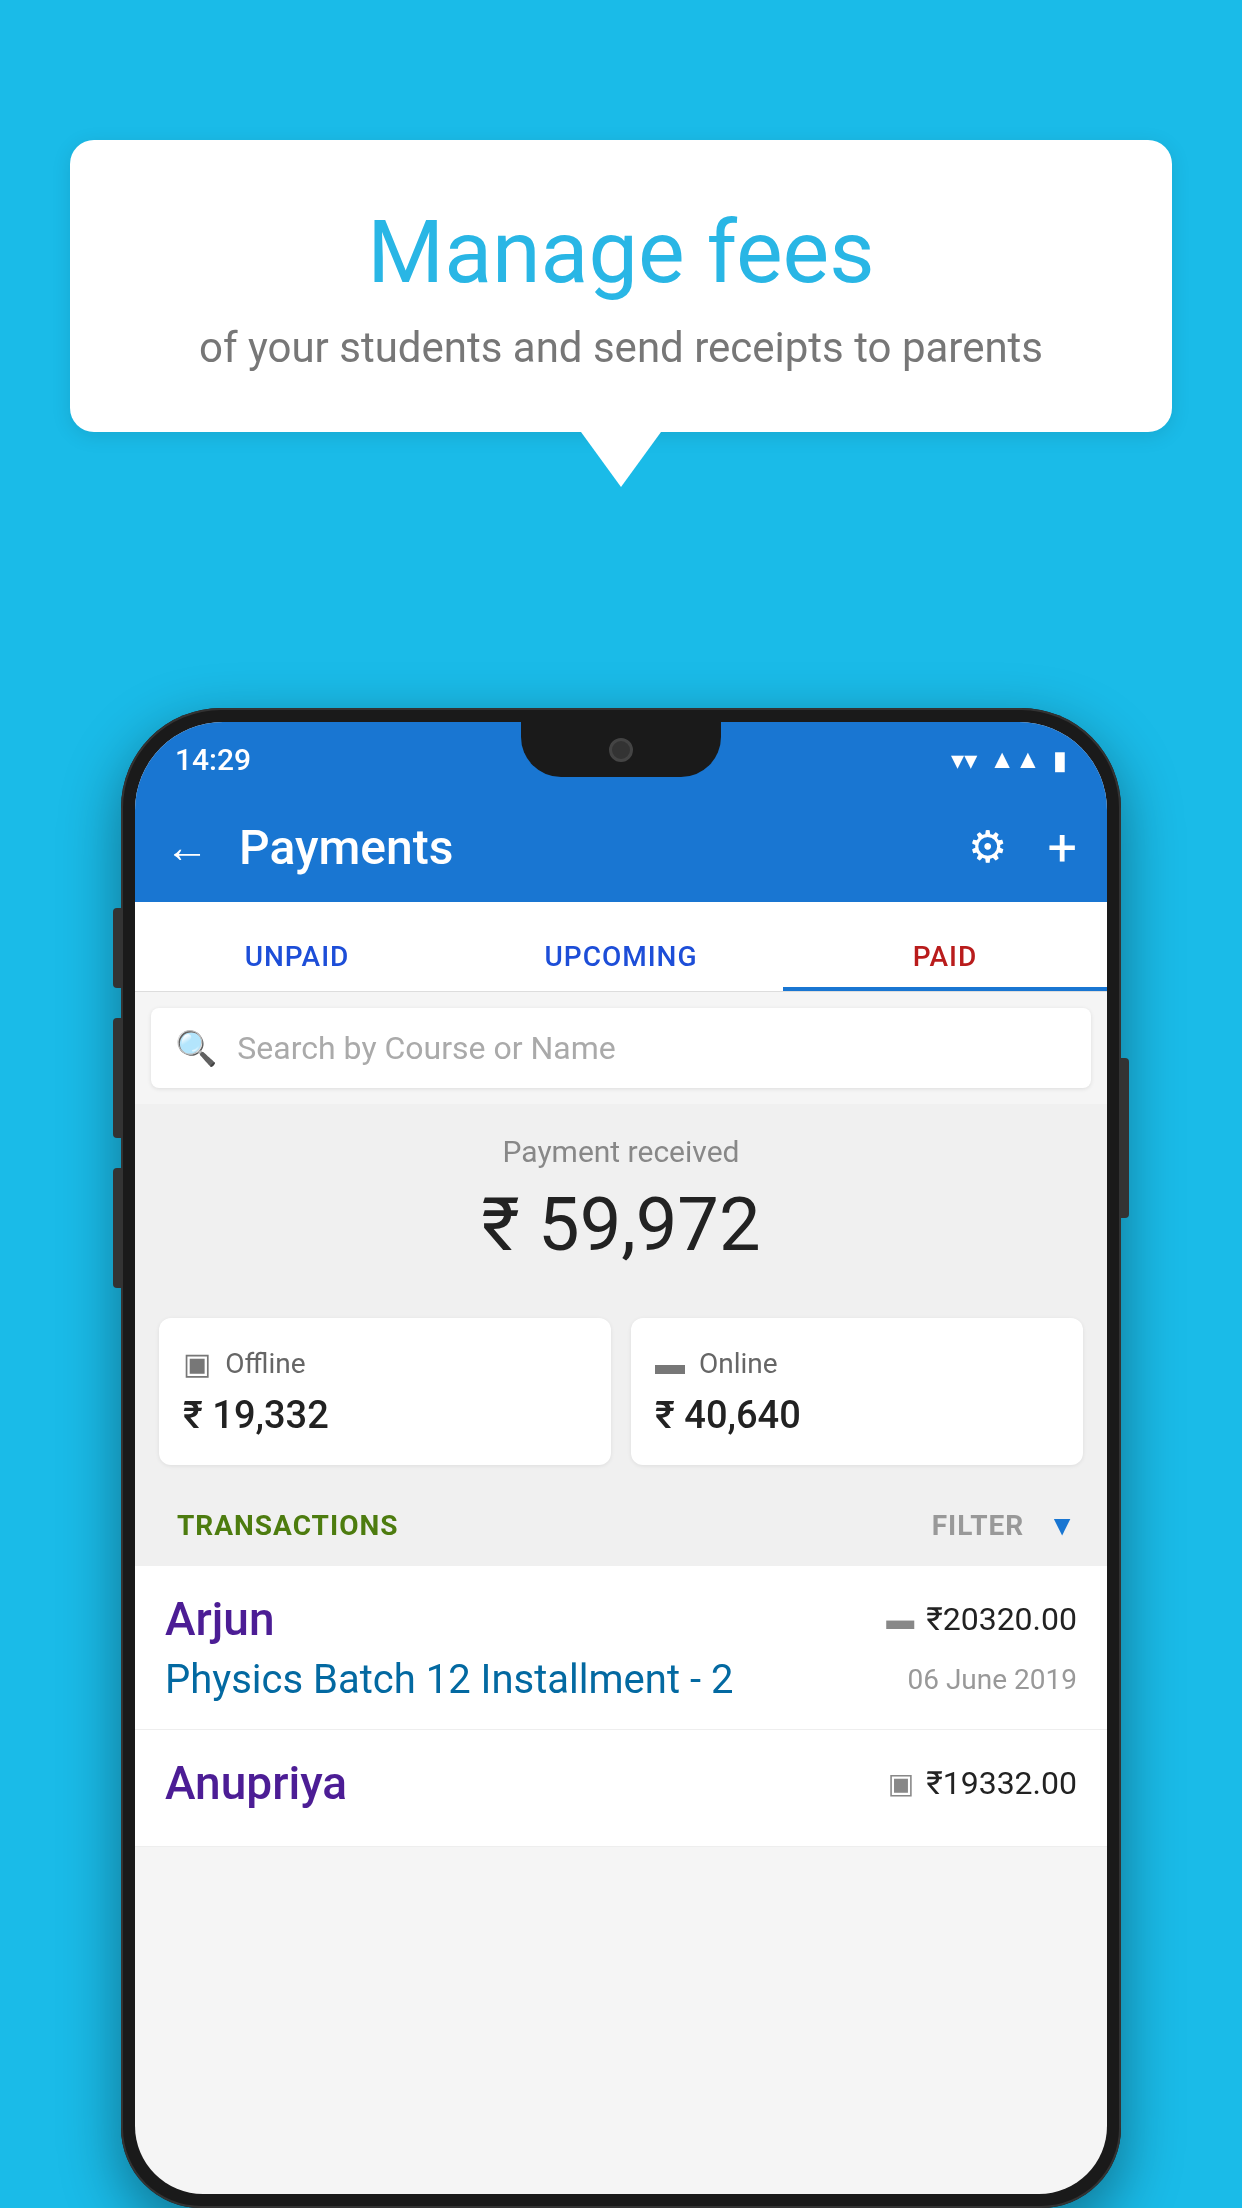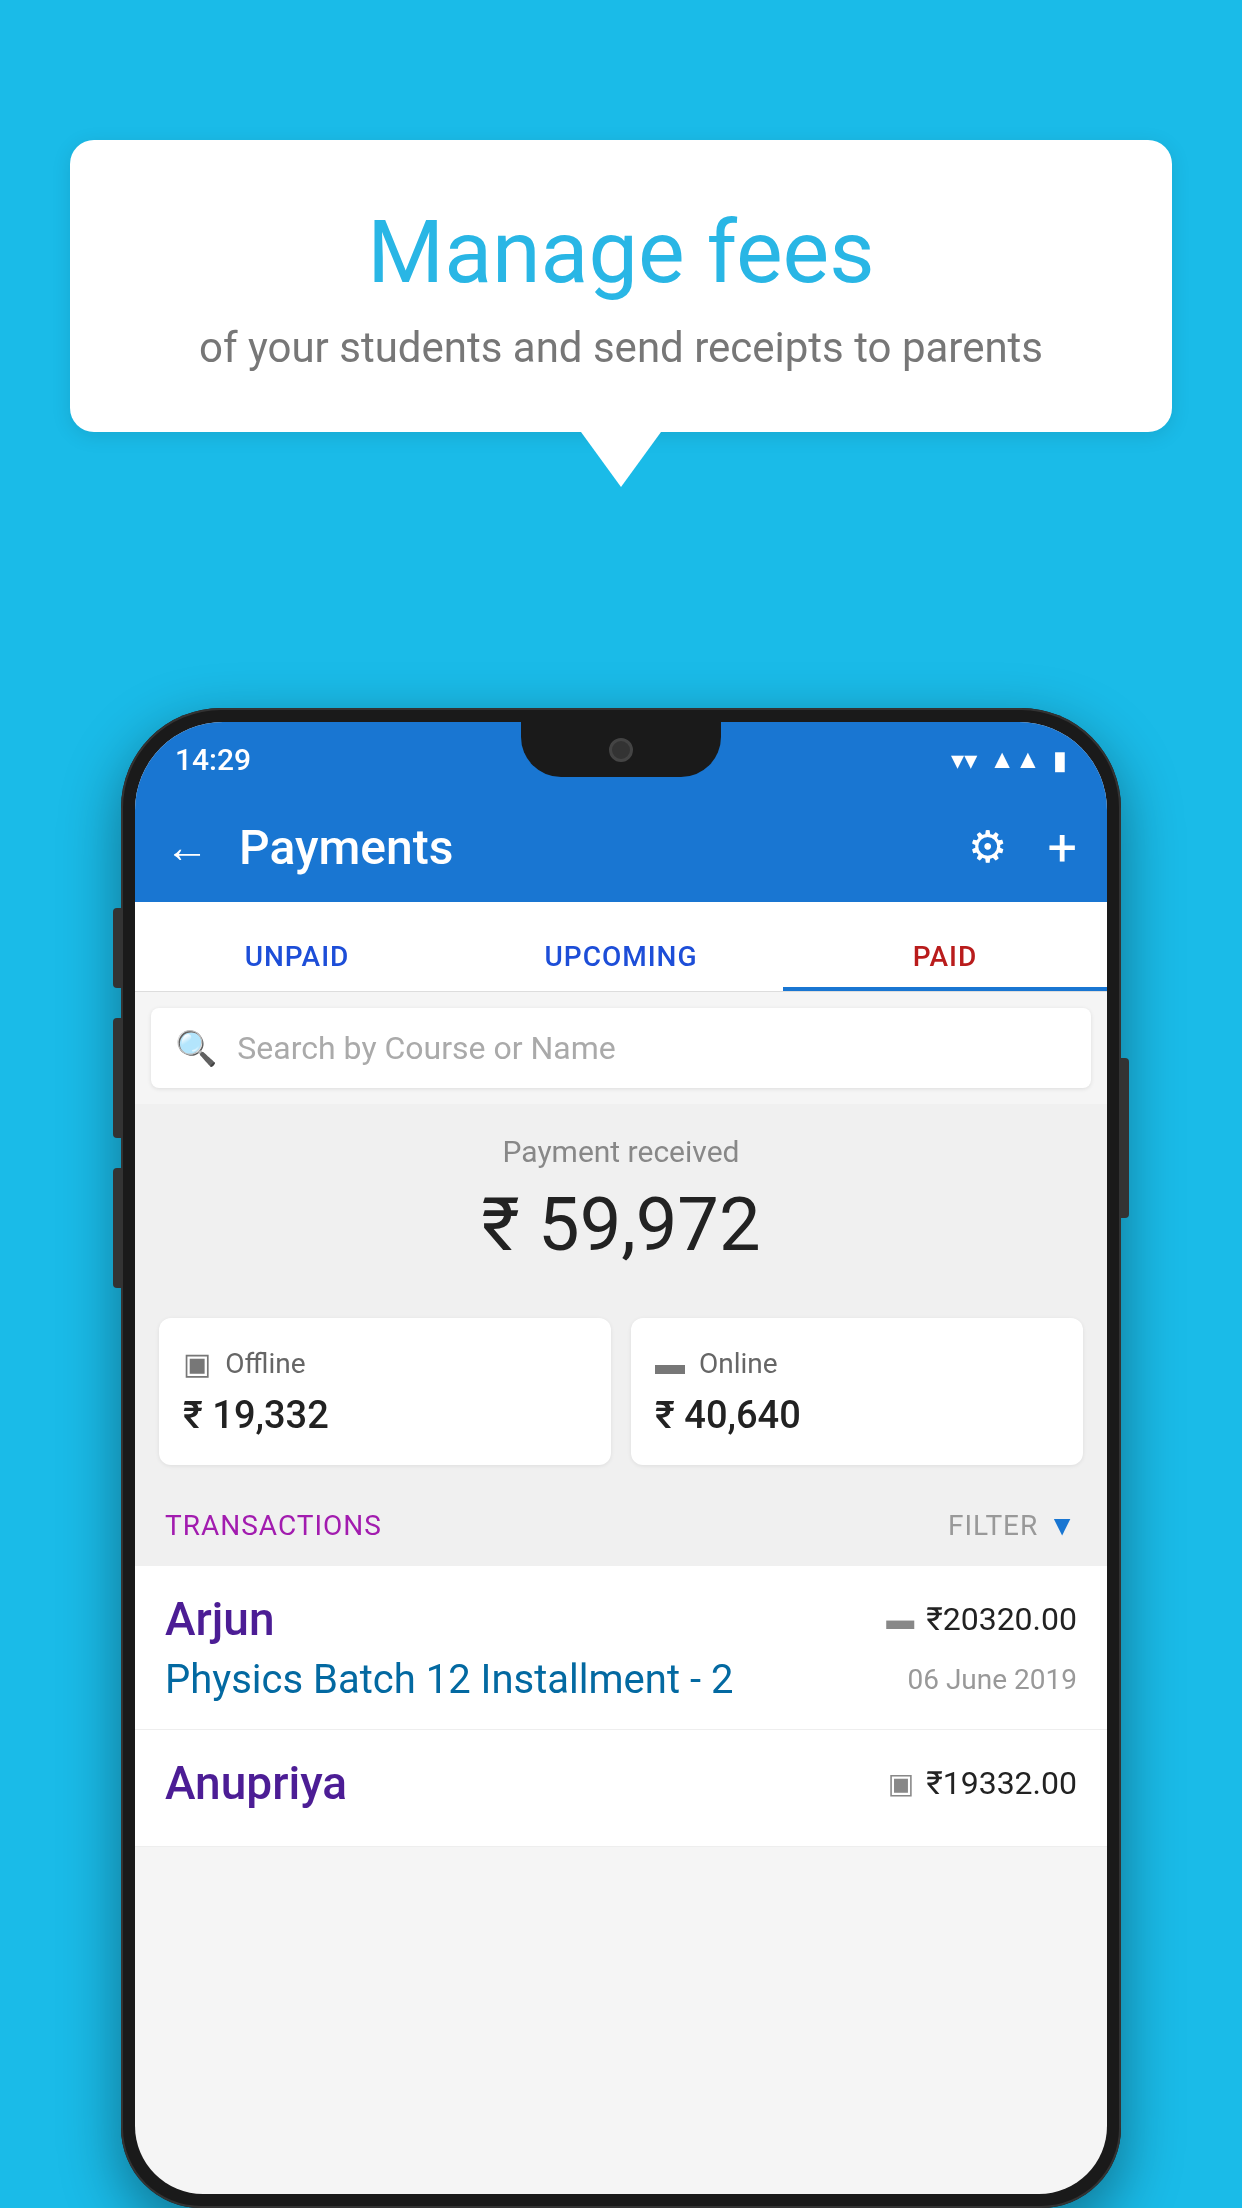--- a/index.html
+++ b/index.html
@@ -282,33 +282,34 @@
     
     .transactions-header {
       display: flex;
       align-items: center;
       justify-content: space-between;
       padding: 24px 30px;
       background: #f0f0f0;
     }
 
     .transactions-label {
-      color: #a21caf;
-      font-size: 28px;
-      font-weight: 400;
+      color: #4d7c0f;
+      font-size: 28px;
+      font-weight: 700;
       letter-spacing: 1px;
+      margin-left: 12px;
     }
 
     .filter-btn {
       display: flex;
       align-items: center;
-      gap: 10px;
+      gap: 24px;
       color: #999;
       font-size: 28px;
-      font-weight: 400;
+      font-weight: 700;
       letter-spacing: 1px;
       cursor: pointer;
     }
 
     .filter-icon {
       color: #1976D2;
       font-size: 28px;
     }
 
     

